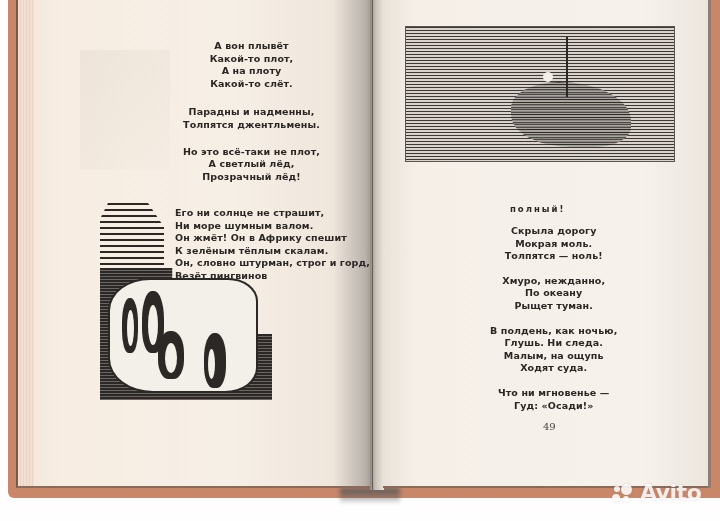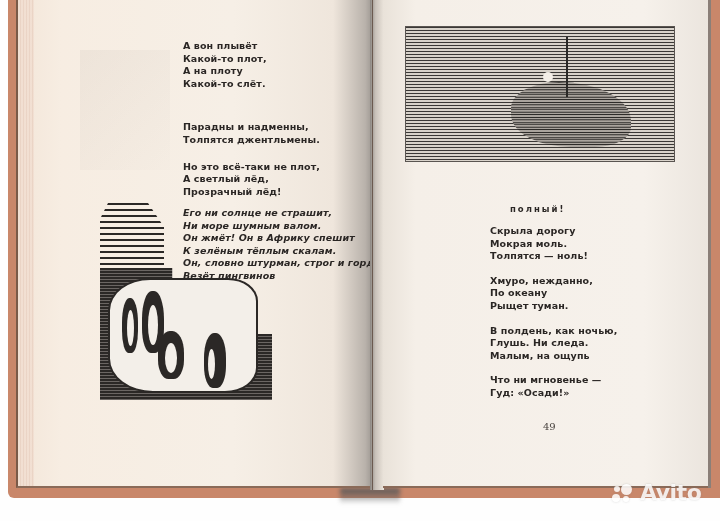--- a/index.html
+++ b/index.html
@@ -63,24 +63,24 @@
 
     
     .poem {
       position: absolute;
       font-size: 9.5px; line-height: 12.6px;
       color: #2a2624;
       font-weight: bold;
       letter-spacing: 0.1px;
     }
     .poem .line { display: block; white-space: nowrap; }
-    .poem .stanza { margin-bottom: 12px; }
+    .poem .stanza { margin-bottom: 12px; text-align: center; }
 
     .poem-left-1 { left: 183px; top: 40px; }
-    .poem-left-2 { left: 183px; top: 207px; font-style: italic; }
+    .poem-left-2 { left: 175px; top: 207px; }
 
     .poem-right { left: 490px; top: 225px; }
 
     .heading {
       position: absolute; left: 510px; top: 204px;
       font-size: 8.5px; font-weight: bold; letter-spacing: 2px; color: #2a2624;
     }
 
     .page-number {
       position: absolute; left: 543px; top: 421px;
@@ -159,21 +159,21 @@
   </div>
   <div class="ghost"></div>
 
   <div class="poem poem-left-1">
     <div class="stanza">
       <span class="line">А вон плывёт</span>
       <span class="line">Какой-то плот,</span>
       <span class="line">А на плоту</span>
       <span class="line">Какой-то слёт.</span>
     </div>
-    <div class="stanza" style="margin-top:31px;">
+    <div class="stanza" style="margin-top:16px;">
       <span class="line">Парадны и надменны,</span>
       <span class="line">Толпятся джентльмены.</span>
     </div>
     <div class="stanza" style="margin-top:14px;">
       <span class="line">Но это всё-таки не плот,</span>
       <span class="line">А светлый лёд,</span>
       <span class="line">Прозрачный лёд!</span>
     </div>
   </div>
 
@@ -227,20 +227,21 @@
     </div>
     <div class="stanza">
       <span class="line">Хмуро, нежданно,</span>
       <span class="line">По океану</span>
       <span class="line">Рыщет туман.</span>
     </div>
     <div class="stanza">
       <span class="line">В полдень, как ночью,</span>
       <span class="line">Глушь. Ни следа.</span>
       <span class="line">Малым, на ощупь</span>
+      <span class="line">Ходят суда.</span>
     </div>
     <div class="stanza">
       <span class="line">Что ни мгновенье —</span>
       <span class="line">Гуд: «Осади!»</span>
     </div>
   </div>
 
   <div class="page-number">49</div>
 
   <div class="watermark">

